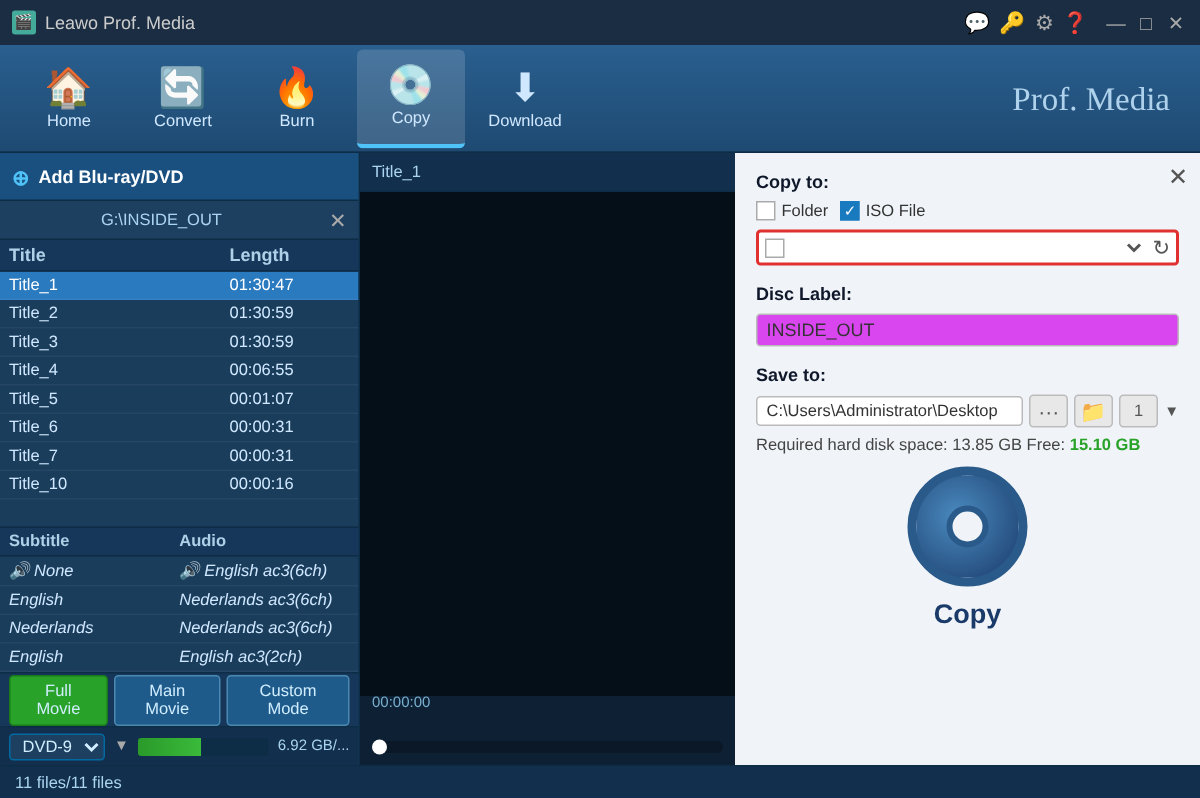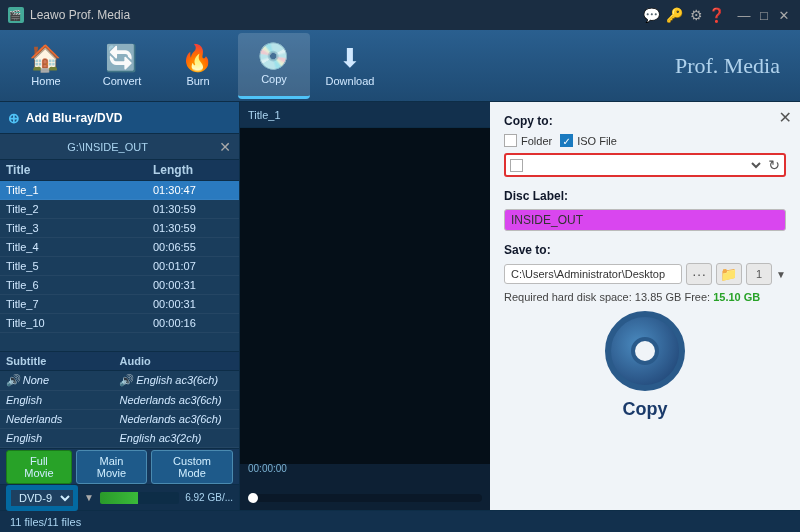--- a/index.html
+++ b/index.html
@@ -154,21 +154,21 @@
       height: 26px;
       background: #12304d;
       display: flex;
       align-items: center;
       padding: 0 6px;
       gap: 6px;
       border-top: 1px solid #0d2d47;
     }
     .dvd-select {
       background: #1e4060;
-      border: 5px solid #0369a1;
+      border: 1px solid #0369a1;
       color: #d0eeff;
       font-size: 11px;
       padding: 1px 4px;
       border-radius: 3px;
     }
     .dvd-progress { flex: 1; height: 12px; background: #0d2d47; border-radius: 2px; overflow: hidden; }
     .dvd-progress-bar { height: 100%; background: linear-gradient(90deg, #2a9a2a, #3aba3a); width: 48%; }
     .dvd-progress-text { font-size: 10px; color: #aad4f0; }
 
     

